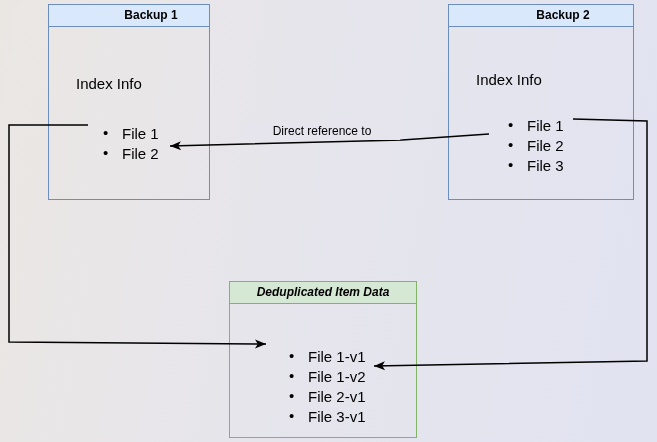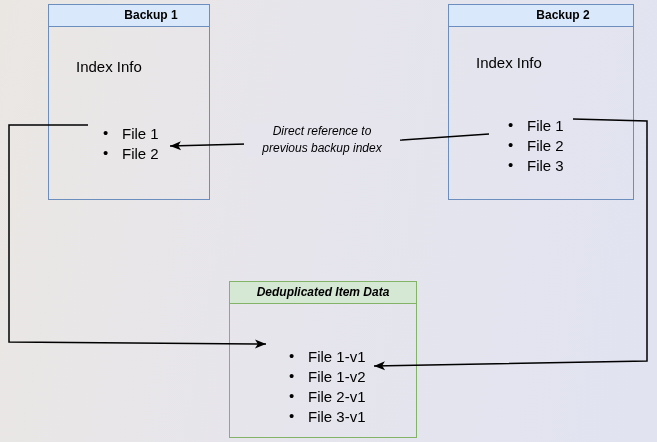--- a/index.html
+++ b/index.html
@@ -13,40 +13,39 @@
   svg.edges{position:absolute;left:0;top:0;z-index:2;}
   .node{position:absolute;z-index:1;box-sizing:border-box;background:transparent;}
   .node .hdr{
     box-sizing:border-box;height:22px;line-height:21px;
     text-align:center;font-weight:bold;font-size:12px;
   }
   .node.blue{border:1px solid #6c8ebf;}
   .node.blue .hdr{background:#dae8fc;border-bottom:1px solid #6c8ebf;padding-left:44px;}
   .node.green{border:1px solid #82b366;}
   .node.green .hdr{background:#d5e8d4;border-bottom:1px solid #82b366;font-style:italic;}
-  .sect{position:absolute;font-size:15px;}
+  .sect{position:absolute;font-size:15px;margin-top:17px;}
   ul.files{
     position:absolute;margin:7px;padding:0;list-style:none;
     font-size:15px;line-height:20px;
   }
   ul.files li{position:relative;padding-left:19px;white-space:nowrap;}
   ul.files li::before{content:"\2022";position:absolute;left:0;top:-1px;font-size:15px;}
   #backup1{left:48px;top:4px;width:162px;height:196px;}
   #backup1 .sect{left:27px;top:53px;}
   #backup1 ul.files{left:47px;top:112px;}
   #backup2{left:448px;top:4px;width:186px;height:196px;}
   #backup2 .sect{left:27px;top:49px;}
   #backup2 ul.files{left:52px;top:104px;}
   #dedup{left:229px;top:281px;width:188px;height:157px;}
   #dedup ul.files{left:52px;top:58px;}
   .edge-label{
     position:absolute;left:244px;top:123px;width:156px;z-index:3;
     text-align:center;font-size:12px;line-height:17px;
     background:#e6e5ee;
-    font-style:italic;
   }
 </style>
 </head>
 <body>
 
 <div id="canvas">
 
   <svg class="edges" width="657" height="442" viewBox="0 0 657 442">
     <defs>
       <marker id="arrowhead" markerUnits="userSpaceOnUse" markerWidth="13" markerHeight="11" refX="12" refY="5.5" orient="auto">
@@ -82,16 +81,15 @@
     <ul class="files">
       <li>File 1-v1</li>
       <li>File 1-v2</li>
       <li>File 2-v1</li>
       <li>File 3-v1</li>
     </ul>
   </div>
 
   <div class="edge-label">
     <div>Direct reference to</div>
-    <div>previous backup index</div>
   </div>
 
 </div>
 
 </body></html>

